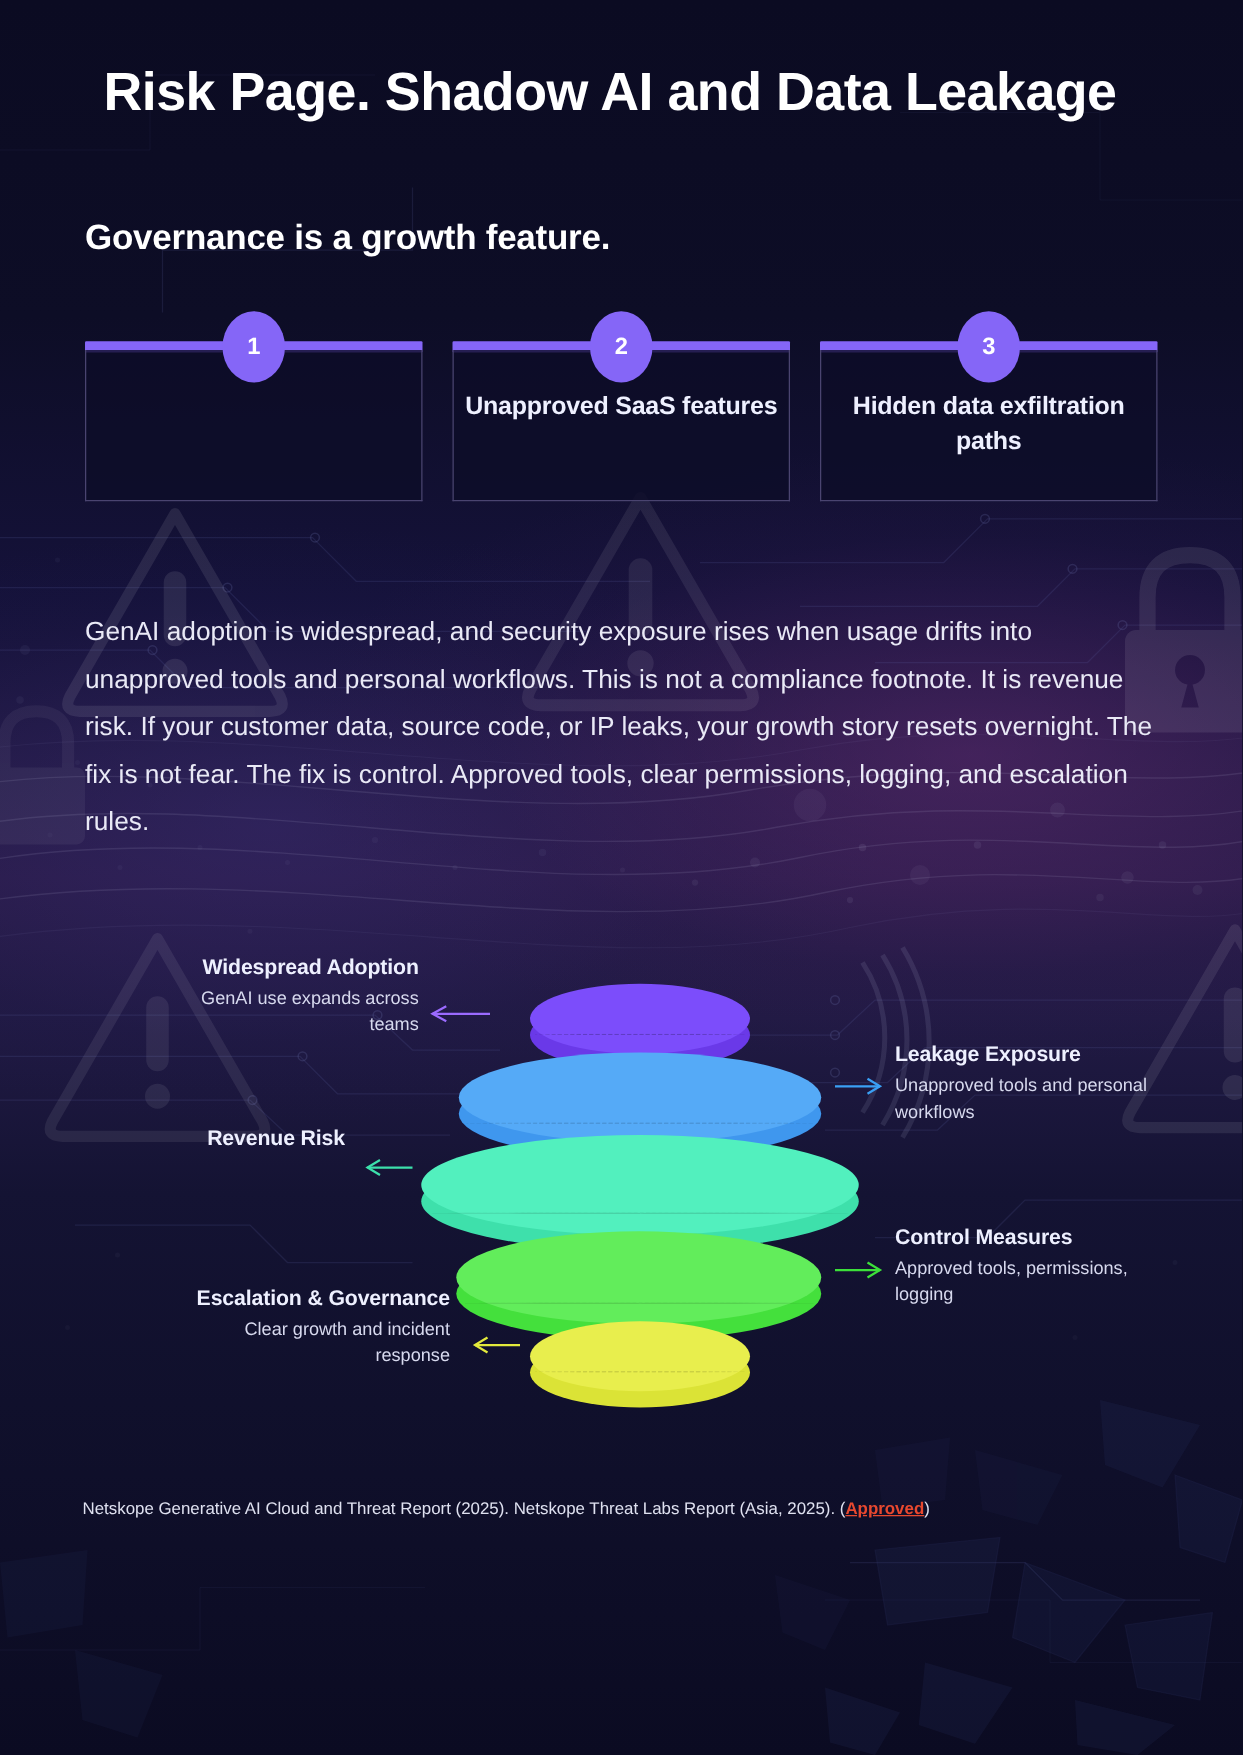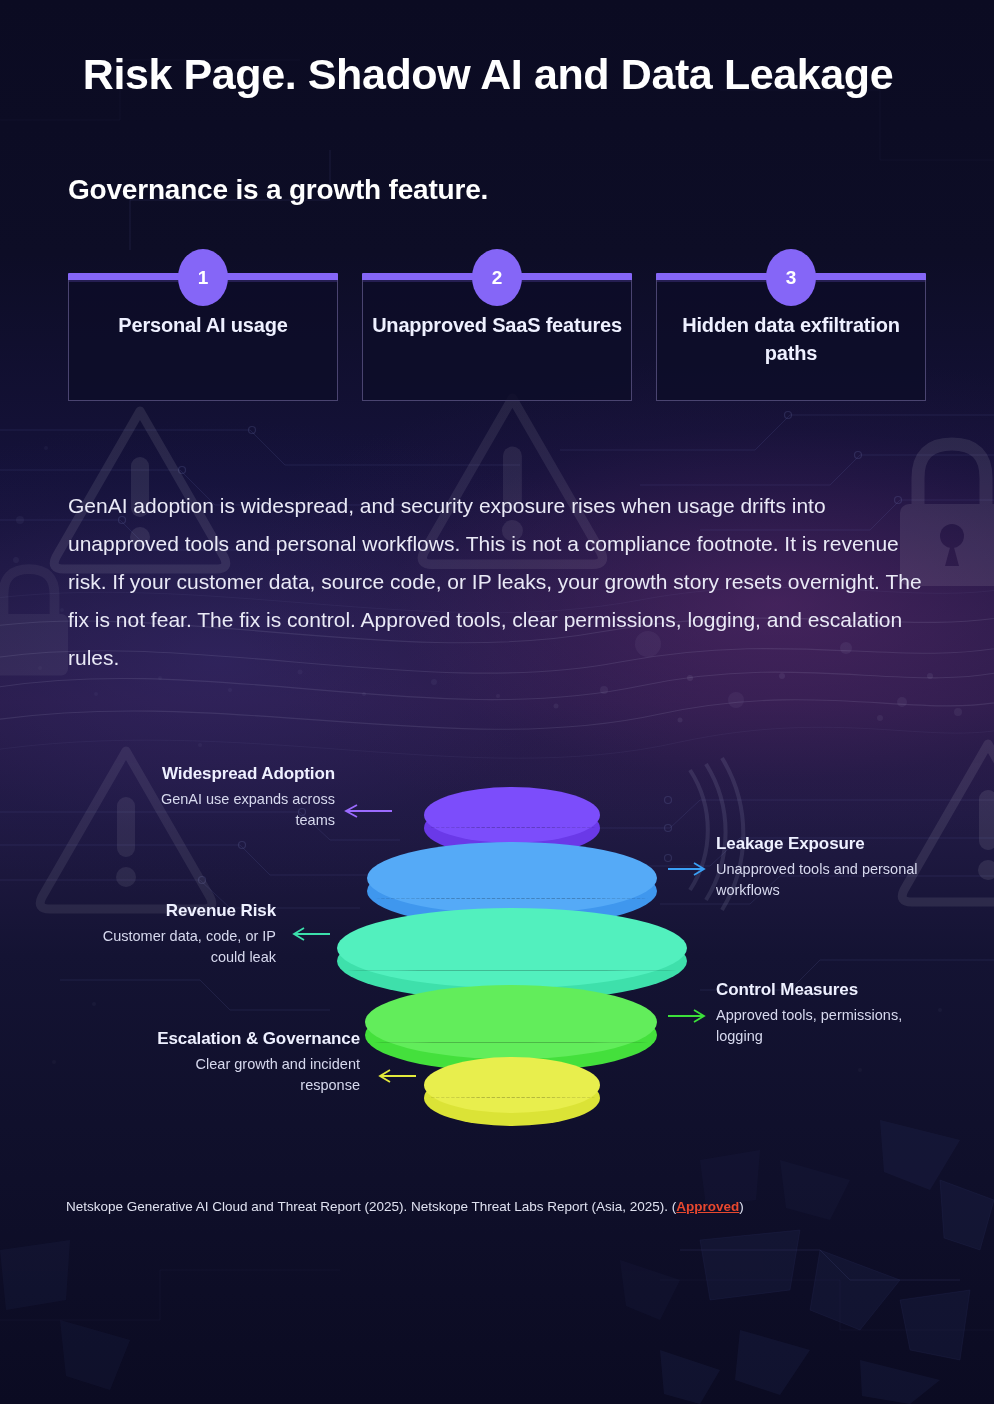--- a/index.html
+++ b/index.html
@@ -334,21 +334,20 @@
 
     <h1 class="title">Risk Page. Shadow AI and Data Leakage</h1>
     <h2 class="subtitle">Governance is a growth feature.</h2>
 
     <div class="cards">
 
       <div class="card">
         <div class="card-bar" style="background: rgb(133, 102, 247);"></div>
         <div class="card-box" style="border-color: rgb(74, 68, 112);"></div>
         <div class="card-badge" style="background: rgb(133, 102, 247);">1</div>
-        <div class="card-label">Personal AI usage</div>
       </div>
 
       <div class="card">
         <div class="card-bar" style="background: rgb(133, 102, 247);"></div>
         <div class="card-box" style="border-color: rgb(74, 68, 112);"></div>
         <div class="card-badge" style="background: rgb(133, 102, 247);">2</div>
         <div class="card-label">Unapproved SaaS features</div>
       </div>
 
       <div class="card">
@@ -427,21 +426,20 @@
         <div class="fdesc">GenAI use expands across teams</div>
       </div>
 
       <div class="flabel right" style="left:716px; top:88px; width:215px;">
         <div class="ftitle">Leakage Exposure</div>
         <div class="fdesc">Unapproved tools and personal workflows</div>
       </div>
 
       <div class="flabel left" style="left:68px; top:155px; width:208px;">
         <div class="ftitle">Revenue Risk</div>
-        <div class="fdesc">Customer data, code, or IP could leak</div>
       </div>
 
       <div class="flabel right" style="left:716px; top:234px; width:215px;">
         <div class="ftitle">Control Measures</div>
         <div class="fdesc">Approved tools, permissions, logging</div>
       </div>
 
       <div class="flabel left" style="left:150px; top:283px; width:210px;">
         <div class="ftitle">Escalation &amp; Governance</div>
         <div class="fdesc">Clear growth and incident response</div>

